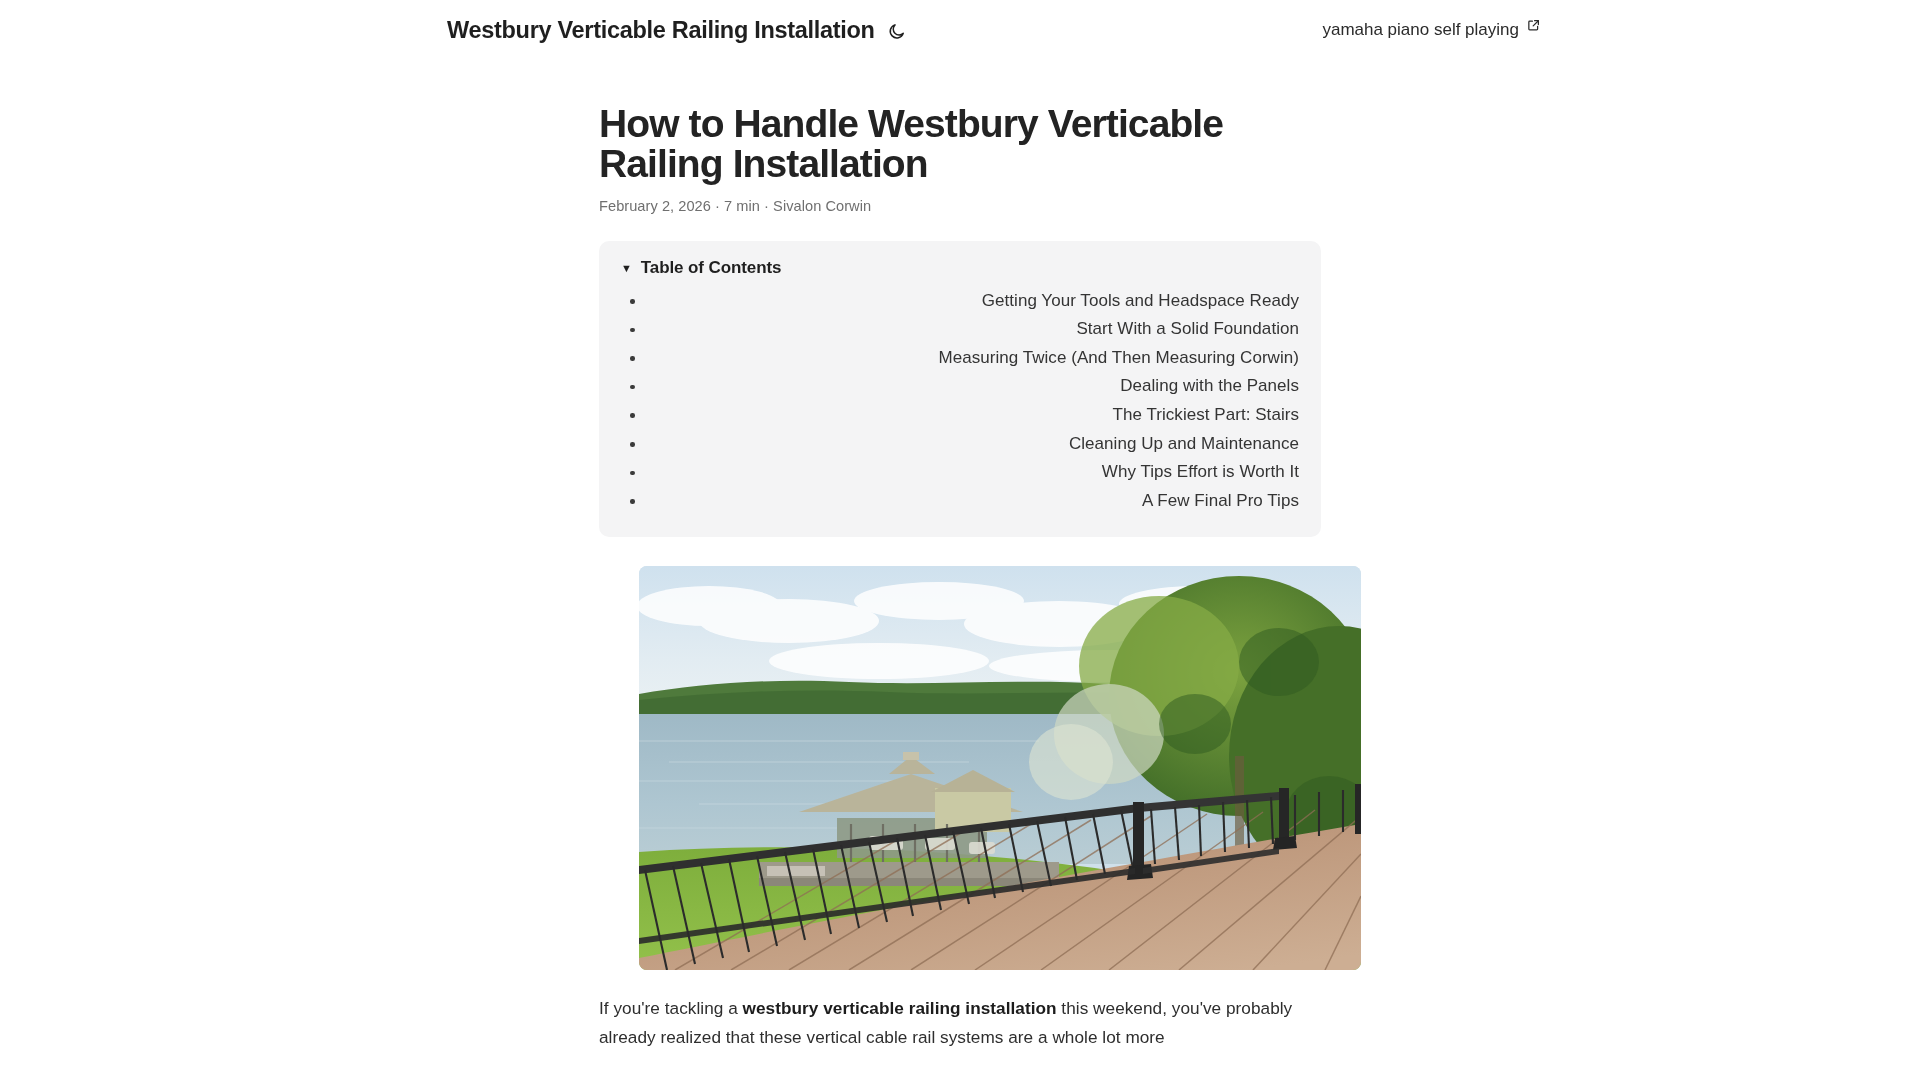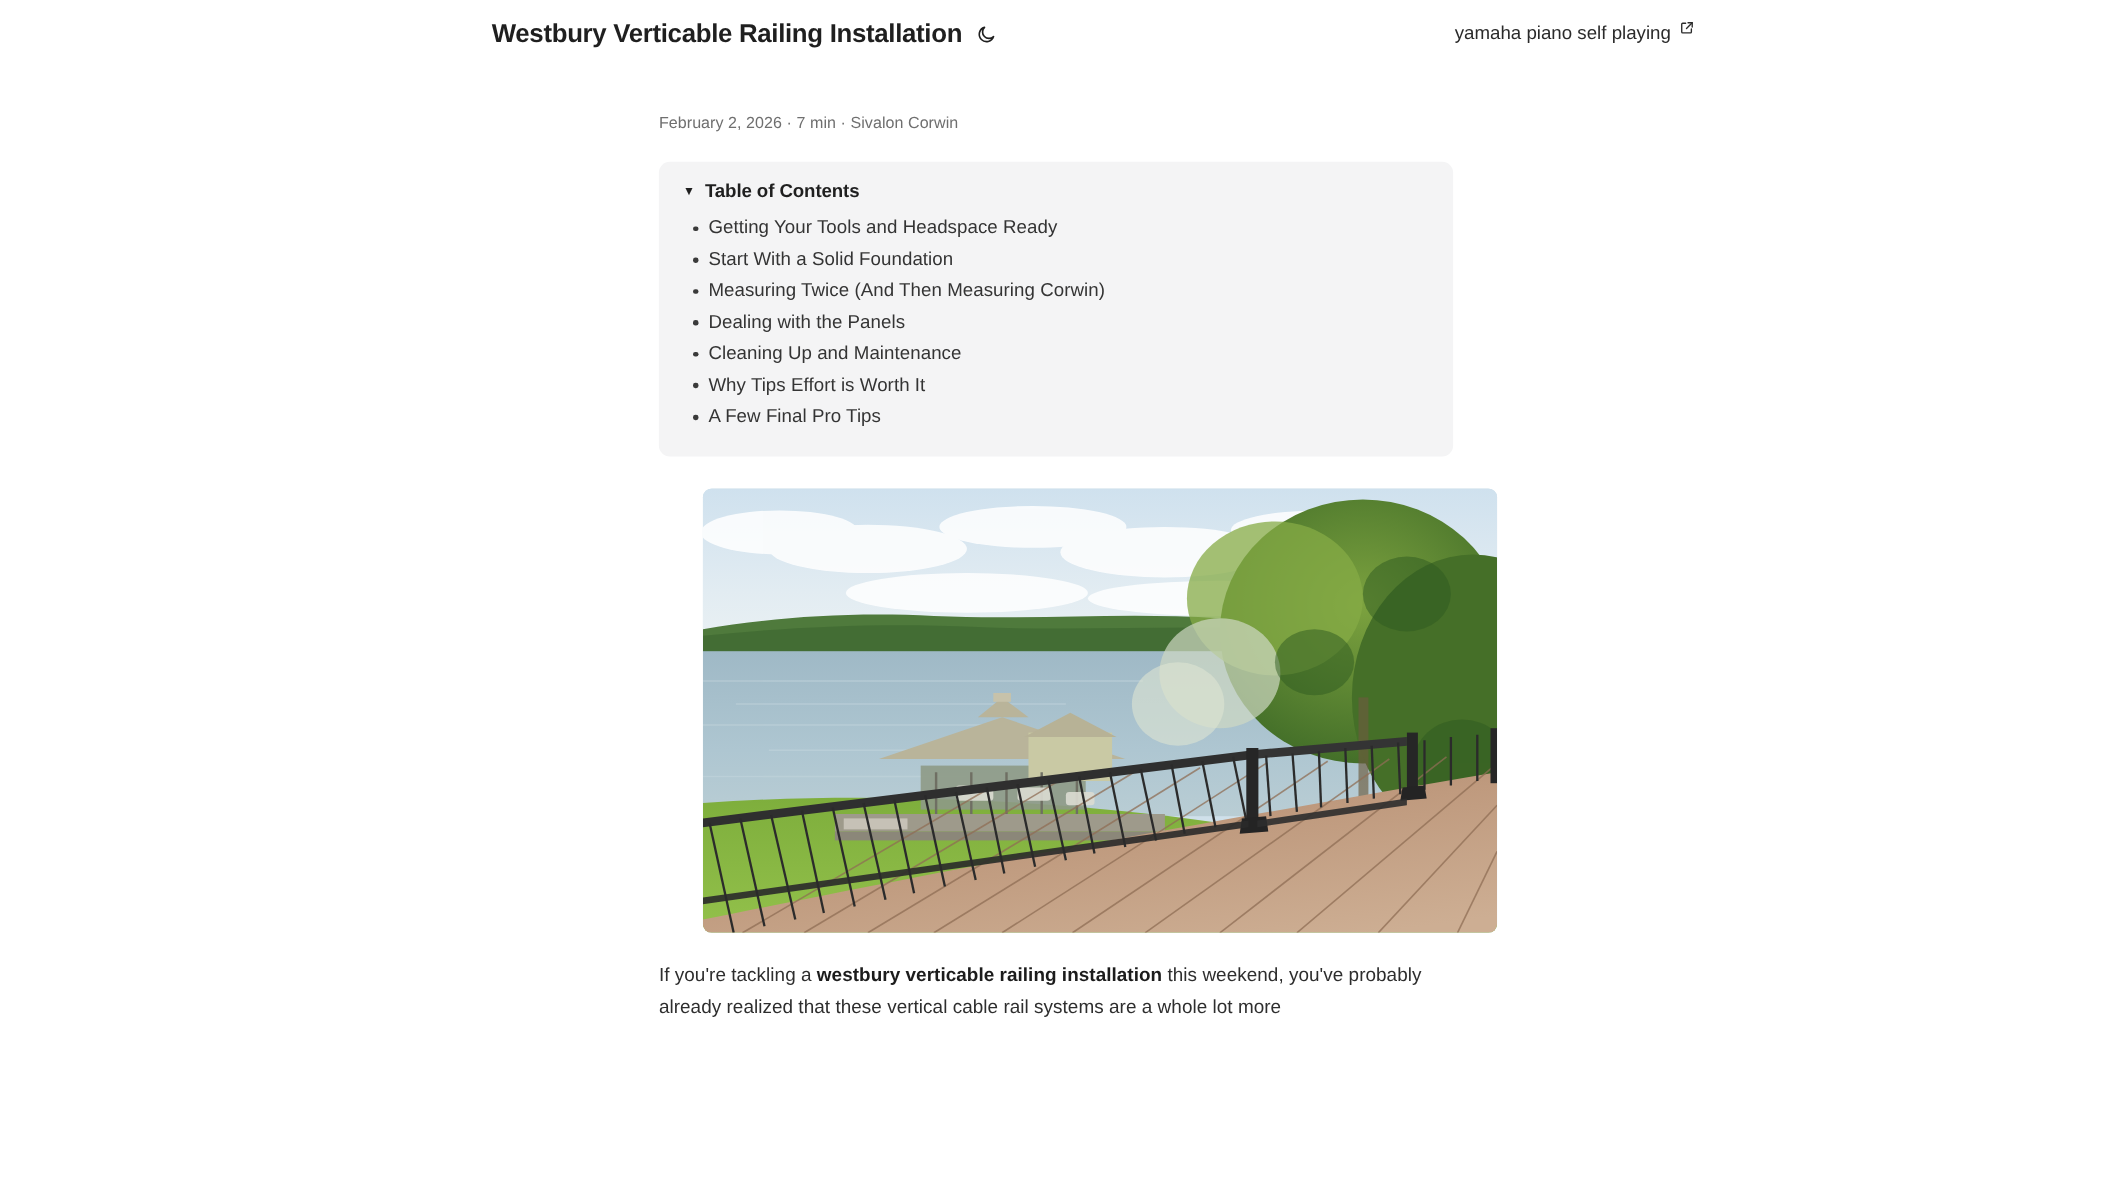--- a/index.html
+++ b/index.html
@@ -146,20 +146,21 @@
     margin: 0;
     padding: 0 0 0 23px;
   }
   .toc-list li {
     position: relative;
     font-size: 17px;
     line-height: 28.6px;
     color: #343434;
     cursor: pointer;
     letter-spacing: 0.05px;
+    text-align: right;
   }
   .toc-list li::before {
     content: "";
     position: absolute;
     left: -14px;
     top: 12.5px;
     width: 4.5px; height: 4.5px;
     border-radius: 50%;
     background: #3a3a3a;
   }
@@ -212,33 +213,35 @@
       </span>
     </div>
 
   </div>
 </header>
 
 <div class="page">
   <main class="content-col">
 
 
+    <h1 class="post-title">How to Handle Westbury Verticable Railing Installation</h1>
 
     <div class="post-meta">February 2, 2026 · 7 min · Sivalon Corwin</div>
 
     <section class="toc">
       <div class="toc-summary">
         <span class="toc-caret">▼</span>
         <span>Table of Contents</span>
       </div>
       <ul class="toc-list">
         <li>Getting Your Tools and Headspace Ready</li>
         <li>Start With a Solid Foundation</li>
         <li>Measuring Twice (And Then Measuring Corwin)</li>
         <li>Dealing with the Panels</li>
+        <li>The Trickiest Part: Stairs</li>
         <li>Cleaning Up and Maintenance</li>
         <li>Why Tips Effort is Worth It</li>
         <li>A Few Final Pro Tips</li>
       </ul>
     </section>
 
     <figure class="hero">
       <svg viewBox="0 0 722 404" preserveAspectRatio="none" aria-hidden="true">
         <defs>
           <linearGradient id="sky" x1="0" y1="0" x2="0" y2="1">

